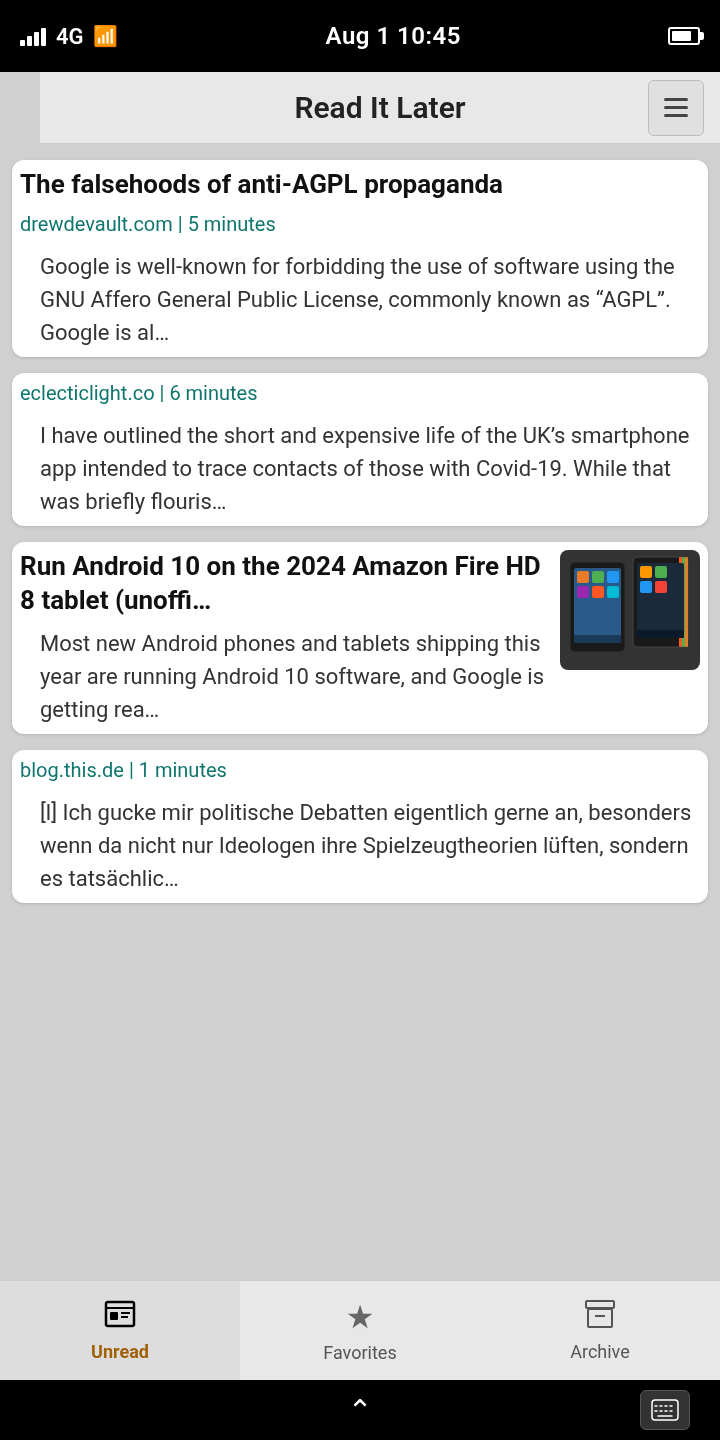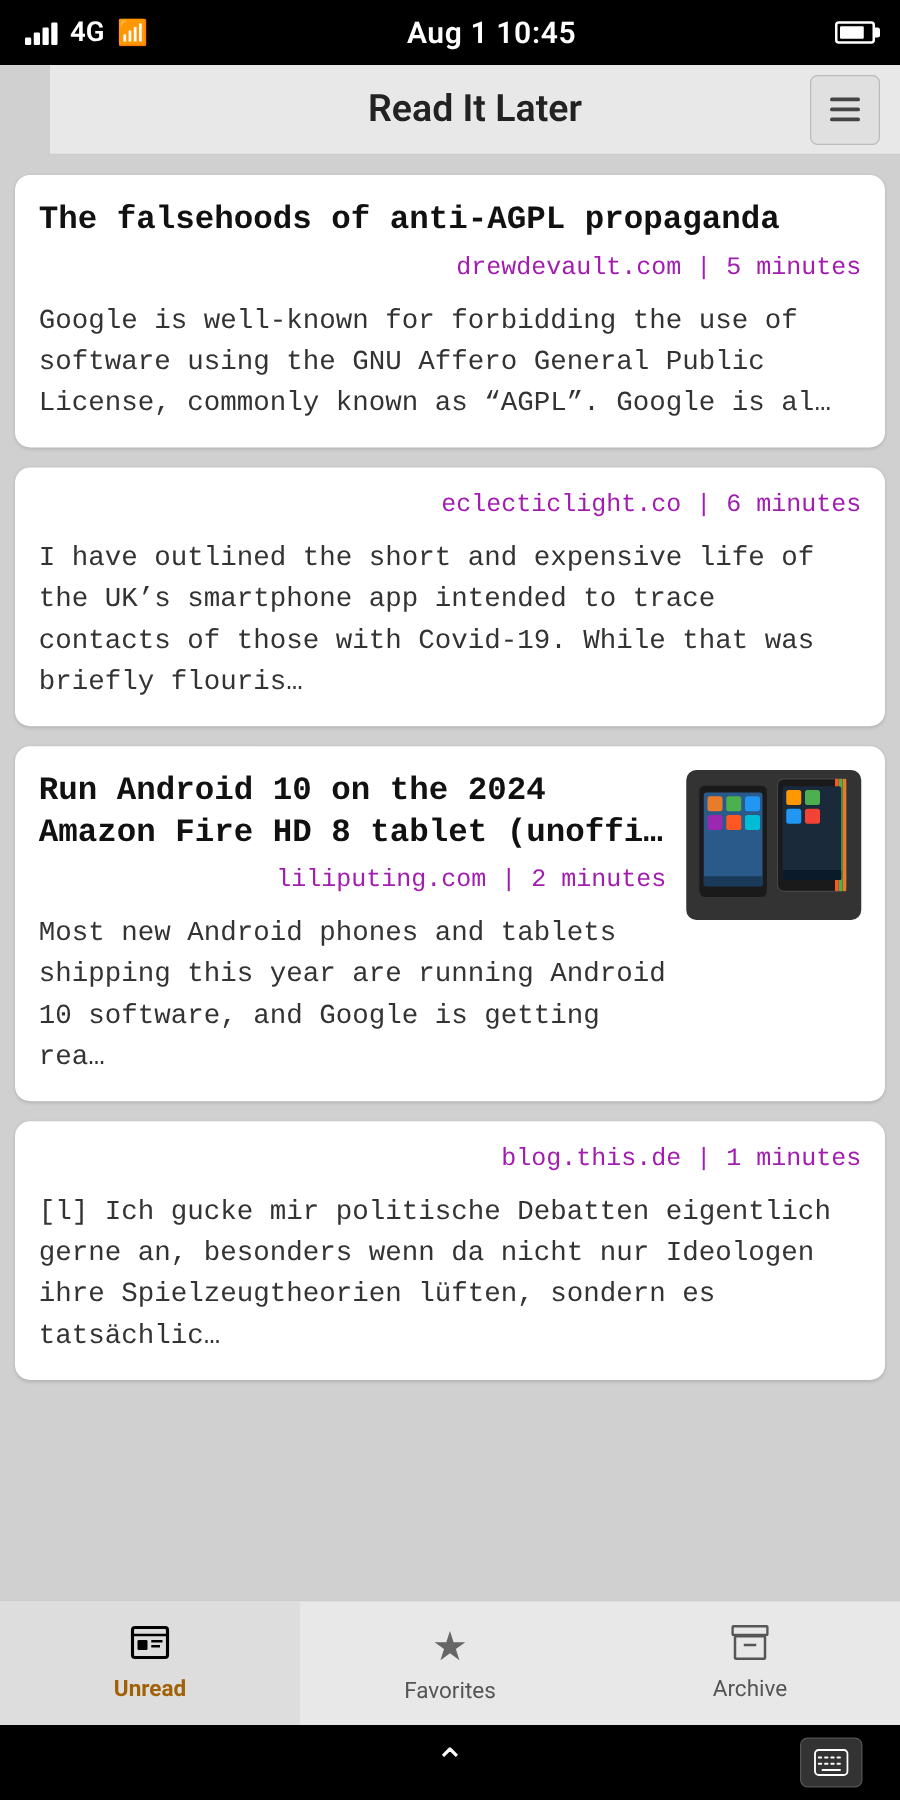--- a/index.html
+++ b/index.html
@@ -11,21 +11,21 @@
       width: 720px;
       min-height: 1440px;
       position: relative;
       overflow-x: hidden;
     }
 
     
     .status-bar {
       background: #000;
       color: #fff;
-      height: 52px;
+      height: 72px;
       display: flex;
       align-items: center;
       justify-content: space-between;
       padding: 0 20px;
       font-size: 22px;
       font-weight: 600;
     }
 
     .status-left {
       display: flex;
@@ -136,45 +136,44 @@
       padding-bottom: 130px;
       display: flex;
       flex-direction: column;
       gap: 16px;
     }
 
     
     .article-card {
       background: #fff;
       border-radius: 12px;
-      padding: 19px;
+      padding: 8px;
       box-shadow: 0 1px 3px rgba(0,0,0,0.15);
       cursor: pointer;
-      font-family: Liberation Mono, monospace;
     }
 
     .article-title {
       font-size: 26px;
       font-weight: 700;
       color: #111;
       line-height: 1.3;
       margin-bottom: 10px;
     }
 
     .article-meta {
       font-size: 20px;
-      color: #a21caf;
+      color: #0f766e;
       margin-bottom: 14px;
-      text-align: right;
     }
 
     .article-excerpt {
       font-size: 22px;
       color: #333;
       line-height: 1.5;
+      margin-left: 20px;
     }
 
     .article-with-image {
       display: flex;
       gap: 16px;
       align-items: flex-start;
     }
 
     .article-text-content {
       flex: 1;
@@ -323,25 +322,20 @@
       <span> | </span>
       <span>6 minutes</span>
     </div>
     <div class="article-excerpt">I have outlined the short and expensive life of the UK’s smartphone app intended to trace contacts of those with Covid-19. While that was briefly flouris…</div>
   </div>
 
   <div class="article-card">
     <div class="article-with-image">
       <div class="article-text-content">
         <div class="article-title">Run Android 10 on the 2024 Amazon Fire HD 8 tablet (unoffi…</div>
-        <div class="article-meta">
-          <span>liliputing.com</span>
-          <span> | </span>
-          <span>2 minutes</span>
-        </div>
         <div class="article-excerpt">Most new Android phones and tablets shipping this year are running Android 10 software, and Google is getting rea…</div>
       </div>
       <div class="article-thumbnail">
 
         <svg class="tablet-illustration" viewBox="0 0 130 115" xmlns="http://www.w3.org/2000/svg">
 
           <rect x="5" y="10" width="55" height="90" rx="5" ry="5" fill="#1a1a1a" stroke="#333" stroke-width="1"></rect>
           <rect x="9" y="16" width="47" height="75" rx="2" ry="2" fill="#2a5a8a"></rect>
 
           <rect x="12" y="19" width="12" height="12" rx="2" fill="#e87c2a"></rect>

